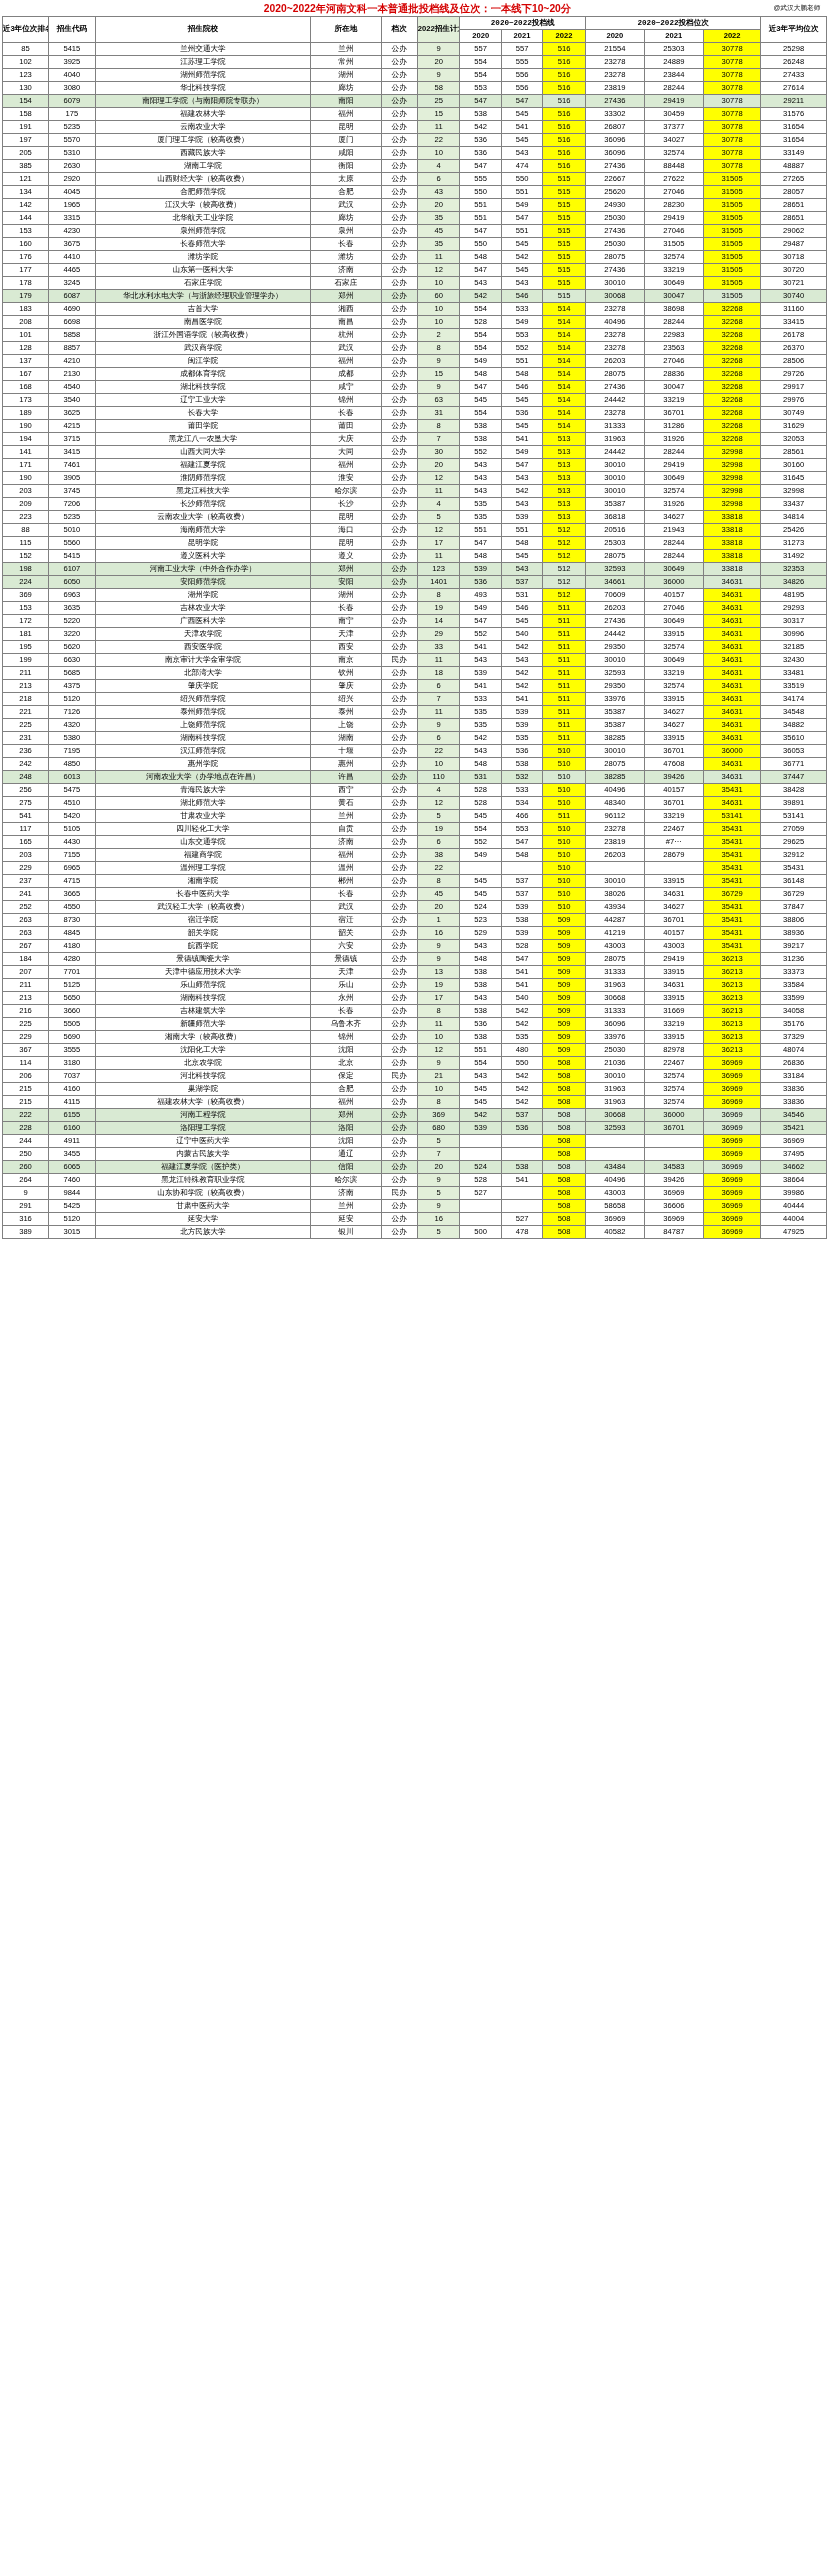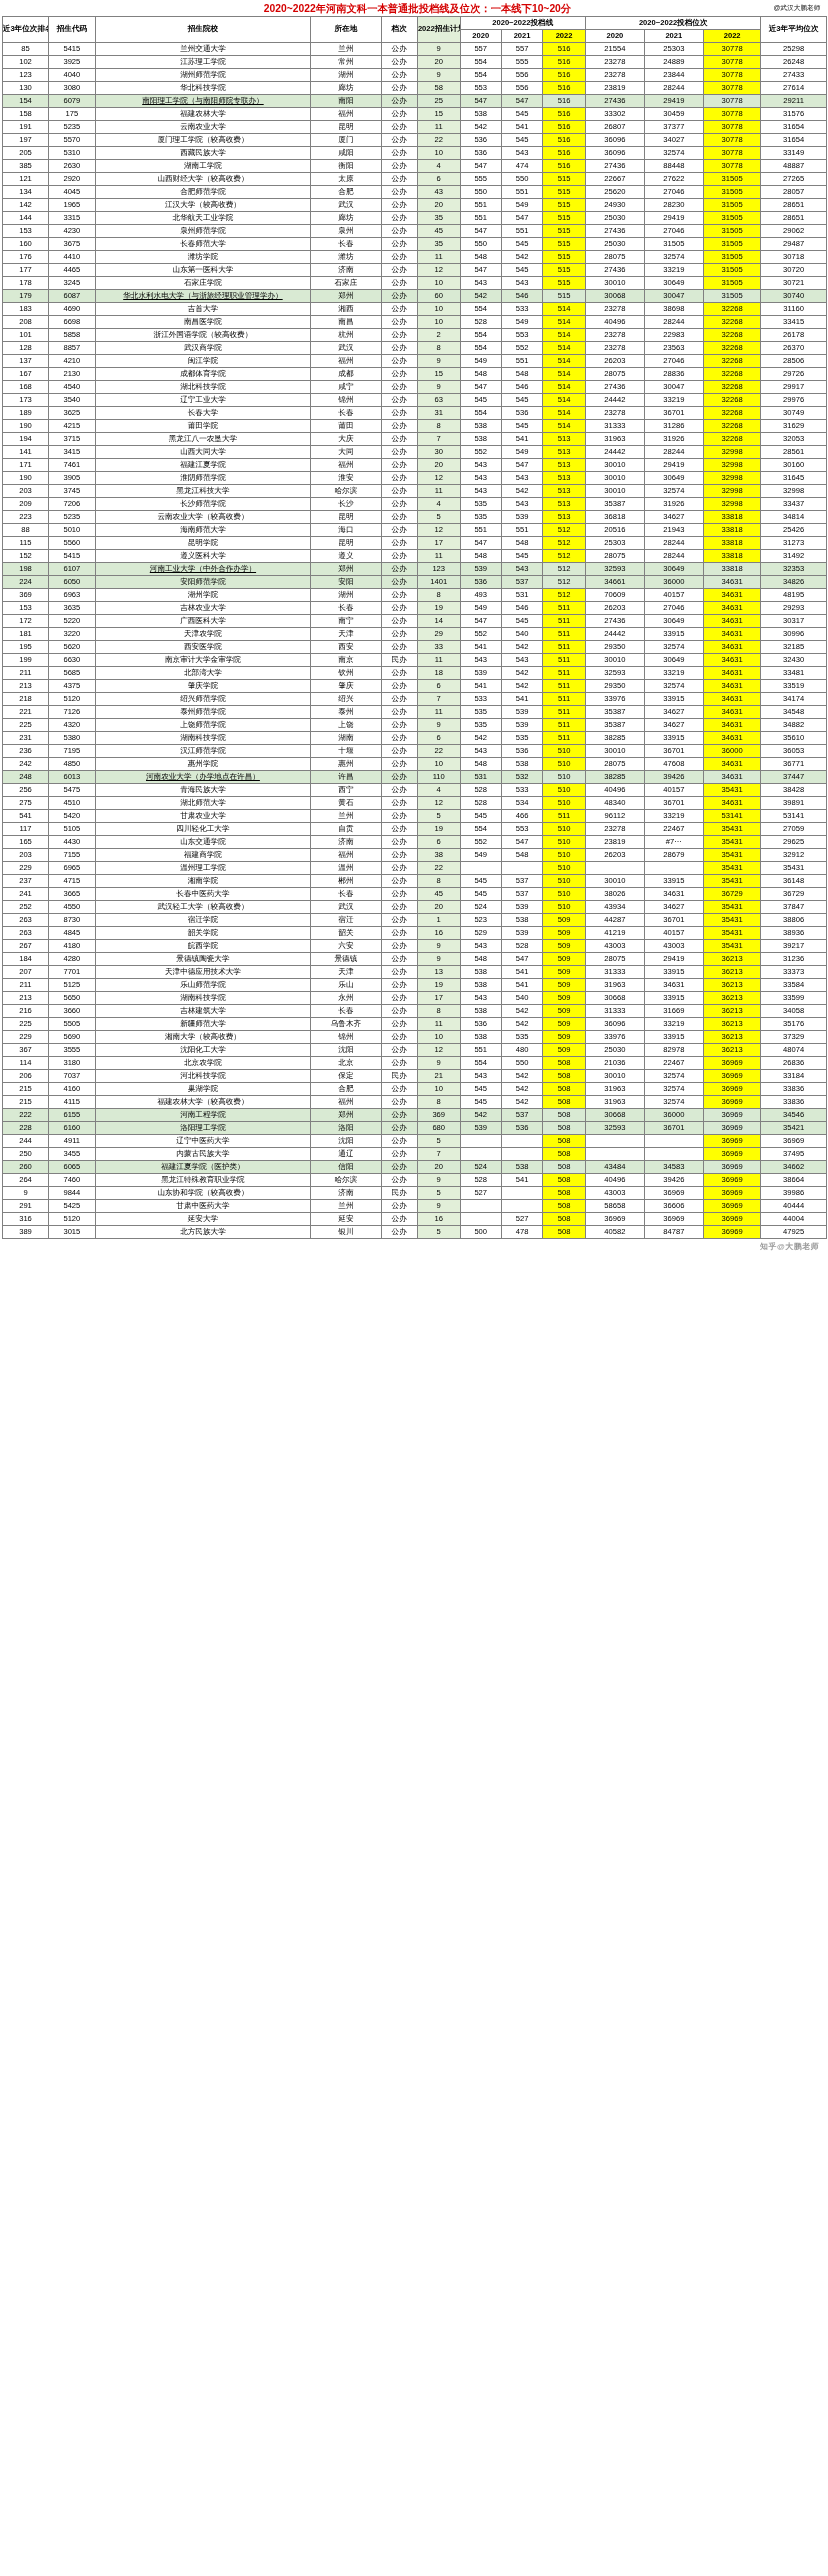--- a/index.html
+++ b/index.html
@@ -52,41 +52,41 @@
     line-height:12px;
     overflow:hidden;
     white-space:nowrap;
   }
   thead th {
     font-weight:bold;
     font-size:7.3px;
     background:#ffffff;
     line-height:8.5px;
   }
-  thead th.grp { height:12px; }
+  thead th.grp { height:12px;font-family:Liberation Mono, monospace; }
   thead .small { font-size:7px; }
 
   
   col.c-rank   { width:37px; }
   col.c-code   { width:37px; }
   col.c-name   { width:172px; }
   col.c-loc    { width:56px; }
   col.c-type   { width:29px; }
   col.c-plan   { width:34px; }
   col.c-y      { width:33px; }
   col.c-y22    { width:34px; }
   col.c-w      { width:47px; }
   col.c-w22    { width:46px; }
   col.c-avg    { width:52px; }
 
   .name { text-align:center; }
   .yellow { background:#ffff00; }
   .green  { background:#e2efd9; }
   .green-strong { background:#d9ead3; }
-  .nm-2line { font-size:6.3px; line-height:6.7px; white-space:normal; padding:0 1.2px;text-decoration:underline; }
+  .nm-2line { font-size:6.3px; line-height:6.7px; white-space:normal; padding:0 1.2px; }
 
   
   .footer {
     position:relative;
     height:15.7px;
   }
   .footer .wm {
     position:absolute;
     right:9.7px;
     top:2.4px;
@@ -1520,17 +1520,14 @@
           <td>478</td>
           <td class="yellow">508</td>
           <td>40582</td>
           <td>84787</td>
           <td class="yellow">36969</td>
           <td>47925</td>
         </tr>
       </tbody>
   </table>
 
-  <div class="footer">
-    <div class="wm">知乎@大鹏老师</div>
-  </div>
 </div>
 
 
 </body></html>

